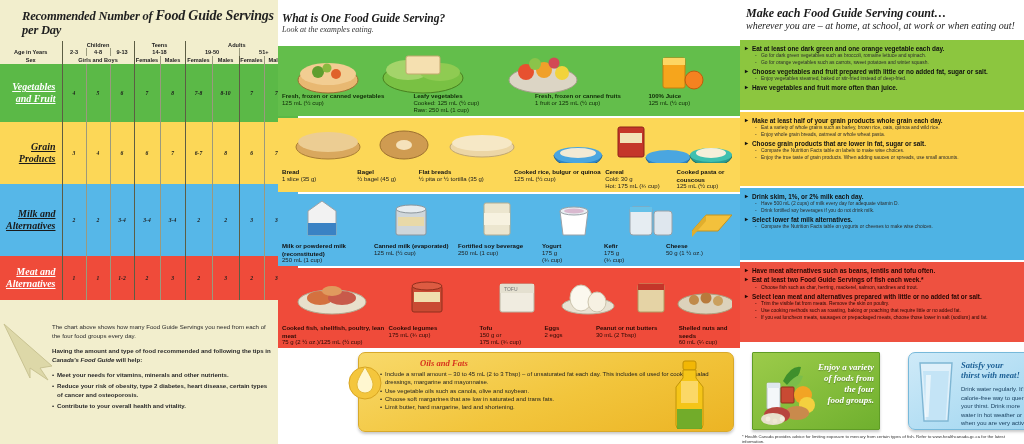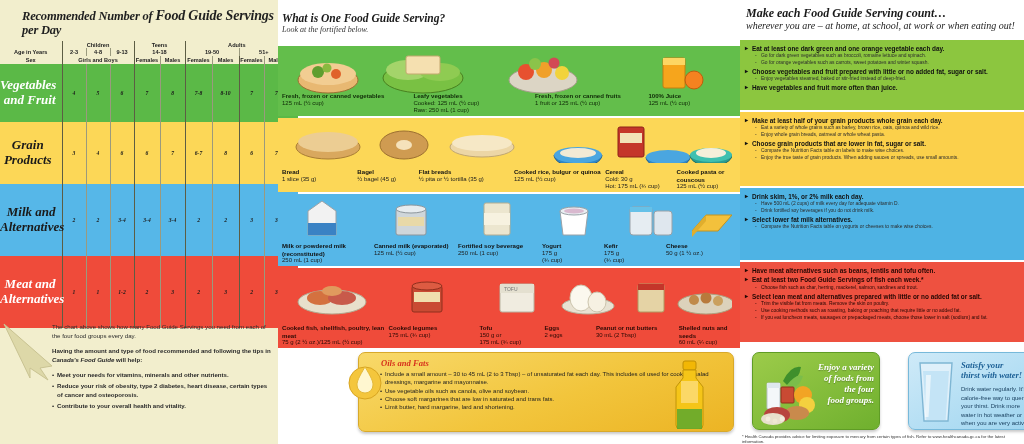--- a/index.html
+++ b/index.html
@@ -34,26 +34,26 @@
 
   .band { position:relative; }
   .band td {
     font-family:"Liberation Serif", serif;
     font-style:italic; font-weight:bold;
     font-size:11px; color:#1a1a1a;
   }
   .band .grplabel {
     font-family:"Liberation Serif", serif;
     font-style:italic; font-weight:bold;
-    font-size:13px; text-align:right; padding-right:6px;
-    line-height:1.12; color:#fff;
+    font-size:10px; text-align:right; padding-right:6px;
+    line-height:1.12; color:#fff;text-decoration:underline;
   }
   .band.green  td { background:#5bb947; }
   .band.green  .grplabel { background:#5bb947; }
-  .band.yellow td { background:#fcd757;text-align:center; }
+  .band.yellow td { background:#fcd757; }
   .band.yellow .grplabel { background:#fcd757; color:#1a1a1a; }
   .band.blue   td { background:#56b7e8; }
   .band.blue   .grplabel { background:#56b7e8; color:#1a1a1a; }
   .band.red    td { background:#ef4b3a; }
   .band.red    .grplabel { background:#ef4b3a; color:#fff; }
 
   .note-box {
     position:absolute; left:52px; top:322px; width:222px;
     font-size:6.1px; line-height:1.48; color:#2a2a2a;
   }
@@ -114,30 +114,30 @@
 
   
   .oils {
     position:absolute; left:358px; top:352px; width:376px; height:80px;
     background:linear-gradient(160deg,#f8d96a 0%,#f2c53c 55%,#ecb424 100%);
     border-radius:7px; border:1px solid #d8a92a;
     box-shadow:0 2px 3px rgba(0,0,0,.22);
   }
   .oils h4 {
     font-family:"Liberation Serif", serif; font-style:italic; font-weight:bold;
-    font-size:8.6px; color:#d7331d; padding:5px 0 2px 22px;
+    font-size:8.6px; color:#d7331d; padding:5px 0 2px 22px;margin-left:39px;
   }
   .oils li { list-style:none; font-size:6.0px; line-height:1.38; color:#1e1e1e; padding-left:26px; position:relative; }
   .oils li:before { content:"\2022"; position:absolute; left:21px; }
 
   .droplet { position:absolute; left:-11px; top:8px; width:34px; height:40px; }
 
   .panel-variety {
     position:absolute; left:752px; top:352px; width:128px; height:78px;
-    background:linear-gradient(150deg,#9ccb4a,#6fb02e); border-radius:7px;
+    background:linear-gradient(150deg,#9ccb4a,#6fb02e); border-radius:1px;
     border:1px solid #5f9c25; box-shadow:0 2px 3px rgba(0,0,0,.22); overflow:hidden;
   }
   .panel-variety .vtext {
     position:absolute; right:5px; top:9px; width:74px; text-align:right;
     font-family:"Liberation Serif", serif; font-style:italic; font-weight:bold;
     font-size:9px; line-height:1.22; color:#fff;
     text-shadow:0 1px 1px rgba(0,0,0,.25);
   }
   .panel-water {
     position:absolute; left:908px; top:352px; width:128px; height:78px;
@@ -256,21 +256,21 @@
         <td class="vline">3-4</td>
         <td class="vline-strong">3-4</td>
         <td class="vline">3-4</td>
         <td class="vline-strong">2</td>
         <td class="vline">2</td>
         <td class="vline-strong">3</td>
         <td class="vline">3</td>
         <td></td>
       </tr>
 
-      <tr class="band red" style="height:72px">
+      <tr class="band red" style="height:44px">
         <td class="grplabel">
           <span>Meat and</span><br>
           <span>Alternatives</span>
         </td>
         <td class="vline-strong">1</td>
         <td class="vline">1</td>
         <td class="vline">1-2</td>
         <td class="vline-strong">2</td>
         <td class="vline">3</td>
         <td class="vline-strong">2</td>
@@ -295,21 +295,21 @@
         <li>Meet your needs for vitamins, minerals and other nutrients.</li>
         <li>Reduce your risk of obesity, type 2 diabetes, heart disease, certain types of cancer and osteoporosis.</li>
         <li>Contribute to your overall health and vitality.</li>
       </ul>
     </div>
   </div>
 
   <div class="mid-col">
     <div class="mid-head">
       <h2>What is One Food Guide Serving?</h2>
-      <h3>Look at the fortified below.</h3>
+      <h3>Look at the examples eating.</h3>
     </div>
 
     <div class="mrow green" style="top:40px;height:70px">
       <svg style="position:absolute;left:10px;top:4px" width="440" height="44">
         <ellipse cx="40" cy="30" rx="30" ry="13" fill="#e8b872" stroke="#9c7033" stroke-width="1"></ellipse>
         <ellipse cx="40" cy="24" rx="28" ry="11" fill="#f2cd92"></ellipse>
         <circle cx="30" cy="22" r="6" fill="#5f9e2f"></circle>
           <circle cx="48" cy="24" r="5" fill="#e0622a"></circle>
         <circle cx="39" cy="18" r="4.5" fill="#8ab93f"></circle>
         <ellipse cx="135" cy="28" rx="40" ry="15" fill="#79c143" stroke="#49801f" stroke-width="1"></ellipse>
@@ -583,20 +583,20 @@
   </div>
 
   <div class="panel-water">
     <svg class="glass" viewBox="0 0 42 62">
       <path d="M5,2 h32 l-4,58 h-24 z" fill="#dff0fa" stroke="#7fb6d4" stroke-width="1.4"></path>
       <path d="M8,10 h26 l-3.4,49 h-19.2 z" fill="#bfe2f5" opacity=".85"></path>
       <path d="M11,14 h5 l-2.5,42 h-3.5 z" fill="#ffffff" opacity=".6"></path>
     </svg>
     <div class="wtitle">
       <span>Satisfy your</span><br>
-      <span>thirst with water!</span>
+      <span>thirst with meat!</span>
     </div>
     <div class="wbody">Drink water regularly. It's a calorie-free way to quench your thirst. Drink more water in hot weather or when you are very active.</div>
   </div>
 
   <div class="footnote">* Health Canada provides advice for limiting exposure to mercury from certain types of fish. Refer to www.healthcanada.gc.ca for the latest information.</div>
 
 </div>
 
 </body></html>

